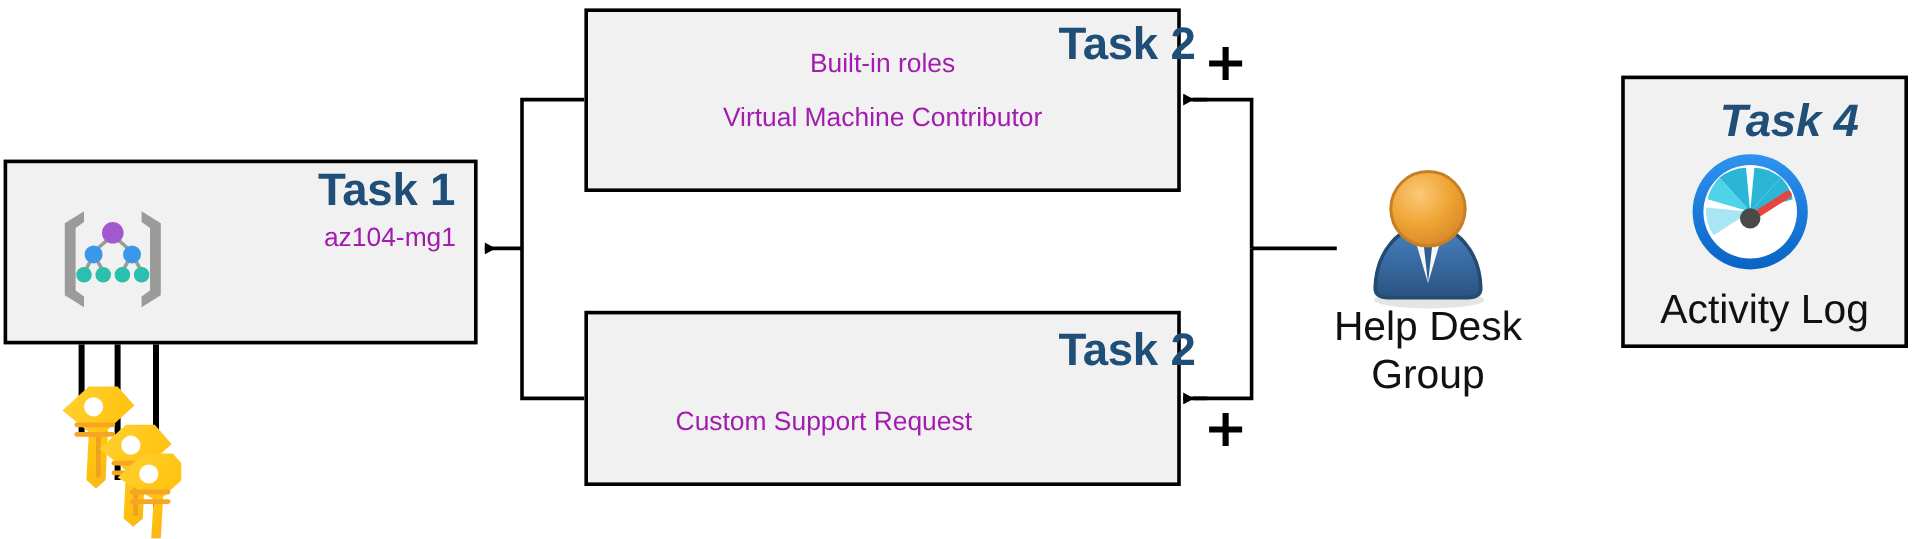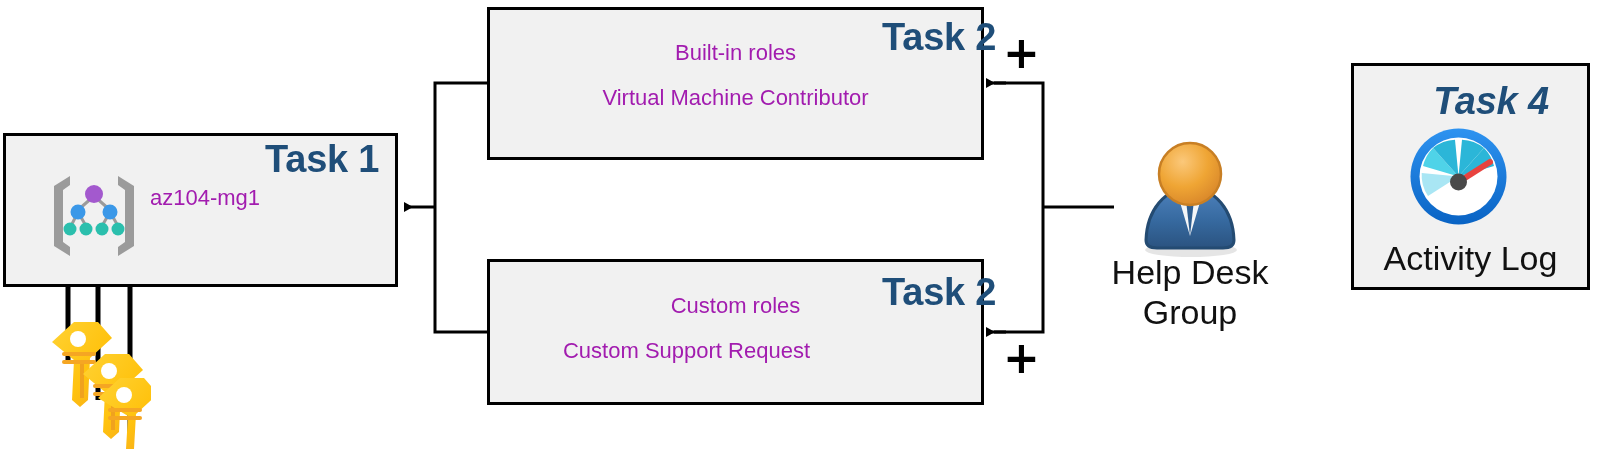--- a/index.html
+++ b/index.html
@@ -117,21 +117,21 @@
 
     <g>
       <line x1="68" y1="360" x2="68" y2="252" stroke="#000000" stroke-width="5" marker-end="url(#arrowUp)"></line>
       <line x1="98" y1="400" x2="98" y2="248" stroke="#000000" stroke-width="5" marker-end="url(#arrowUp)"></line>
       <line x1="130" y1="440" x2="130" y2="258" stroke="#000000" stroke-width="5" marker-end="url(#arrowUp)"></line>
     </g>
   </svg>
 
   <div class="box" style="left:3px; top:133px; width:395px; height:154px;"></div>
   <div class="task-label" style="left:265px; top:138px;">Task 1</div>
-  <div class="body-text" style="left:150px; top:185px; width:230px; text-align:left;">az104-mg1</div>
+  <div class="body-text" style="left:150px; top:185px; width:230px; text-align:right;">az104-mg1</div>
 
   <div class="icon-abs" style="left:44px; top:168px; width:100px; height:90px;">
     <svg viewBox="0 0 100 90" width="100" height="90">
 
       <path d="M26,8 L10,18 L10,78 L26,88 L26,79 L19,74 L19,22 L26,17 Z" fill="#9B9B9B"></path>
 
       <path d="M74,8 L90,18 L90,78 L74,88 L74,79 L81,74 L81,22 L74,17 Z" fill="#9B9B9B"></path>
 
       <g stroke="#9B9B9B" stroke-width="3" fill="none">
         <line x1="50" y1="28" x2="34" y2="42"></line>
@@ -151,21 +151,20 @@
     </svg>
   </div>
 
   <div class="box" style="left:487px; top:7px; width:497px; height:153px;"></div>
   <div class="task-label" style="left:882px; top:16px;">Task 2</div>
   <div class="body-text" style="left:487px; top:40px; width:497px;">Built-in roles</div>
   <div class="body-text" style="left:487px; top:85px; width:497px;">Virtual Machine Contributor</div>
 
   <div class="box" style="left:487px; top:259px; width:497px; height:146px;"></div>
   <div class="task-label" style="left:882px; top:271px;">Task 2</div>
-  <div class="body-text" style="left:487px; top:293px; width:497px;">Custom roles</div>
   <div class="body-text" style="left:487px; top:338px; width:399px;">Custom Support Request</div>
 
   <div class="plus" style="left:1003px; top:31px;">+</div>
   <div class="plus" style="left:1003px; top:336px;">+</div>
 
   <div class="icon-abs" style="left:1125px; top:140px; width:130px; height:118px;">
     <svg viewBox="0 0 130 118" width="130" height="118">
       <ellipse cx="66" cy="110" rx="46" ry="7" fill="#000000" opacity="0.10"></ellipse>
 
       <path d="M65,48 C40,48 22,70 21,100 C21,106 26,108 32,108 L98,108

